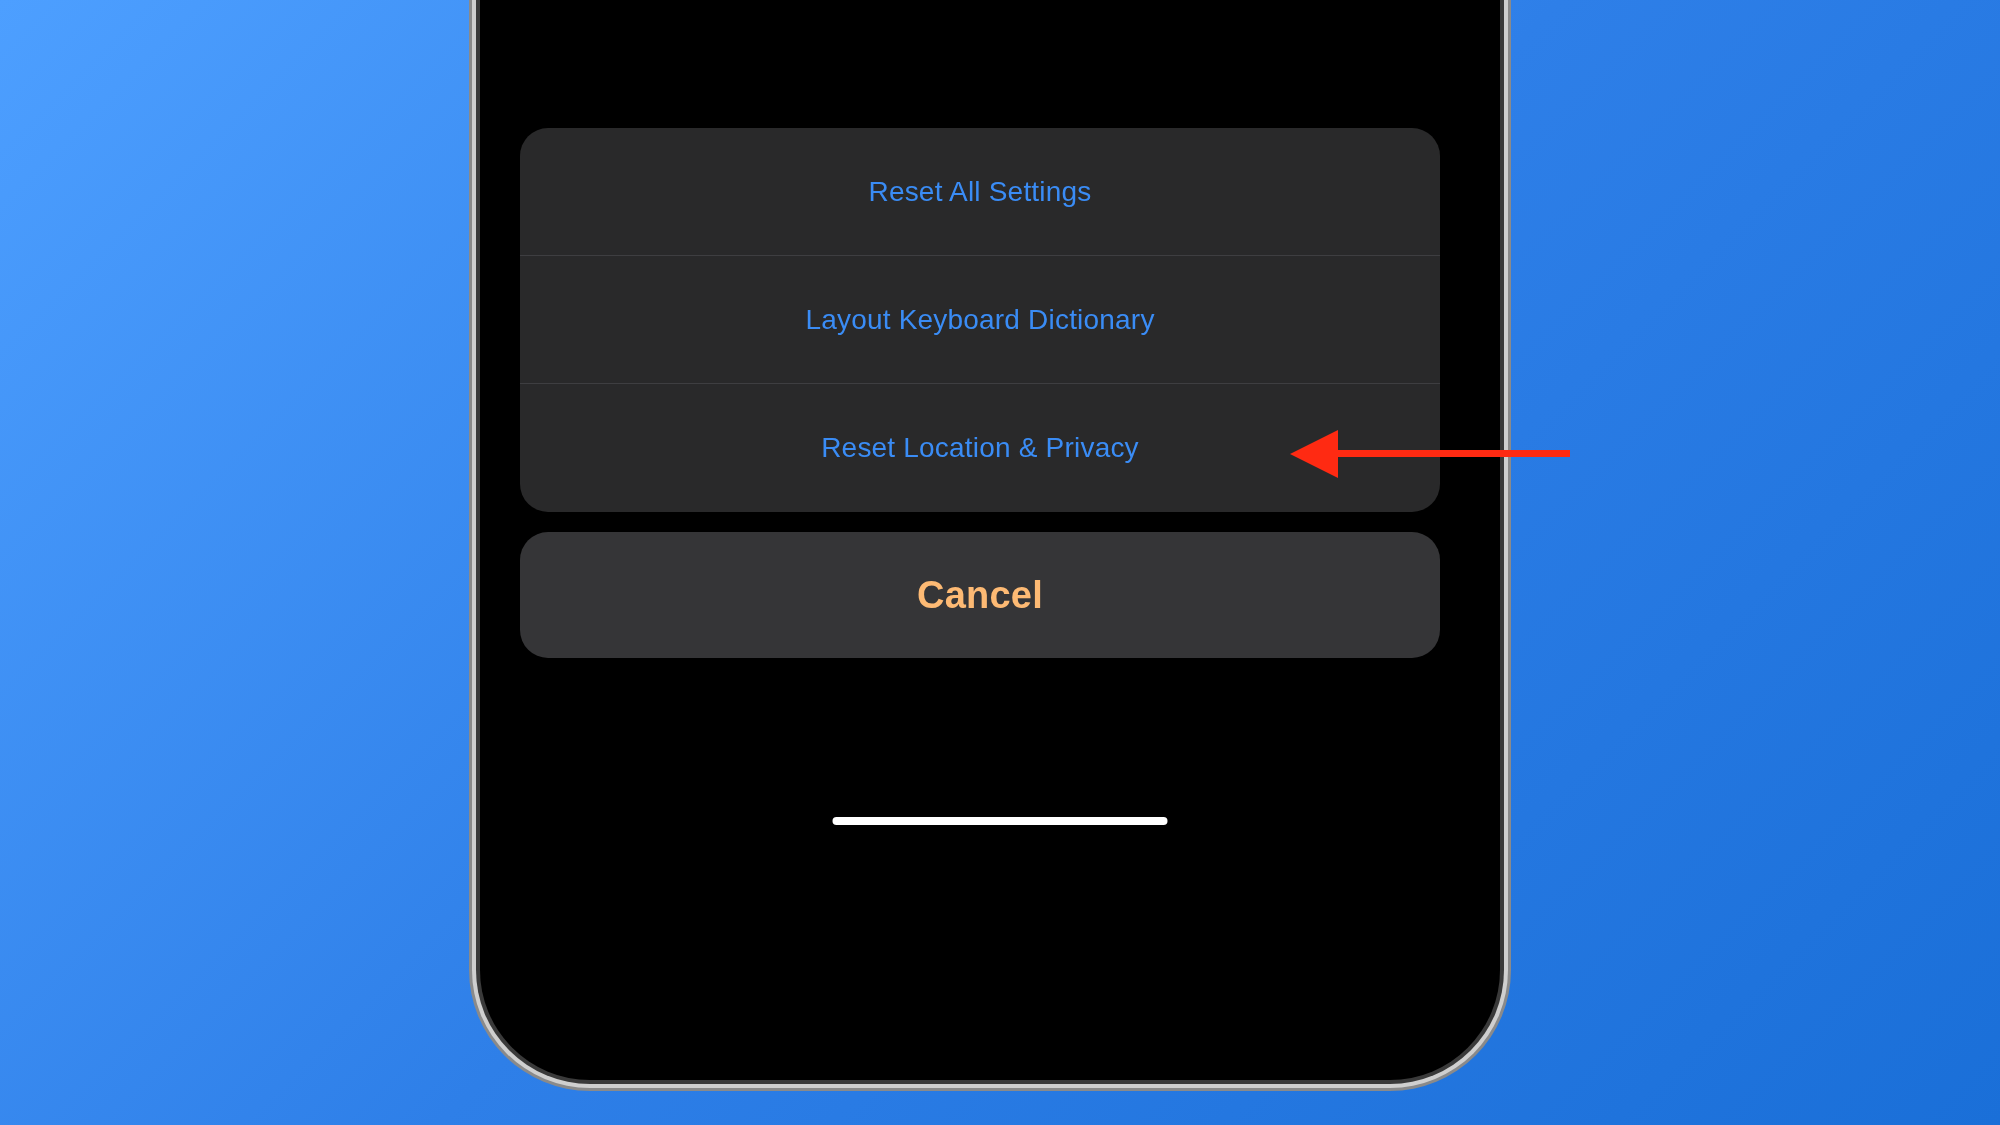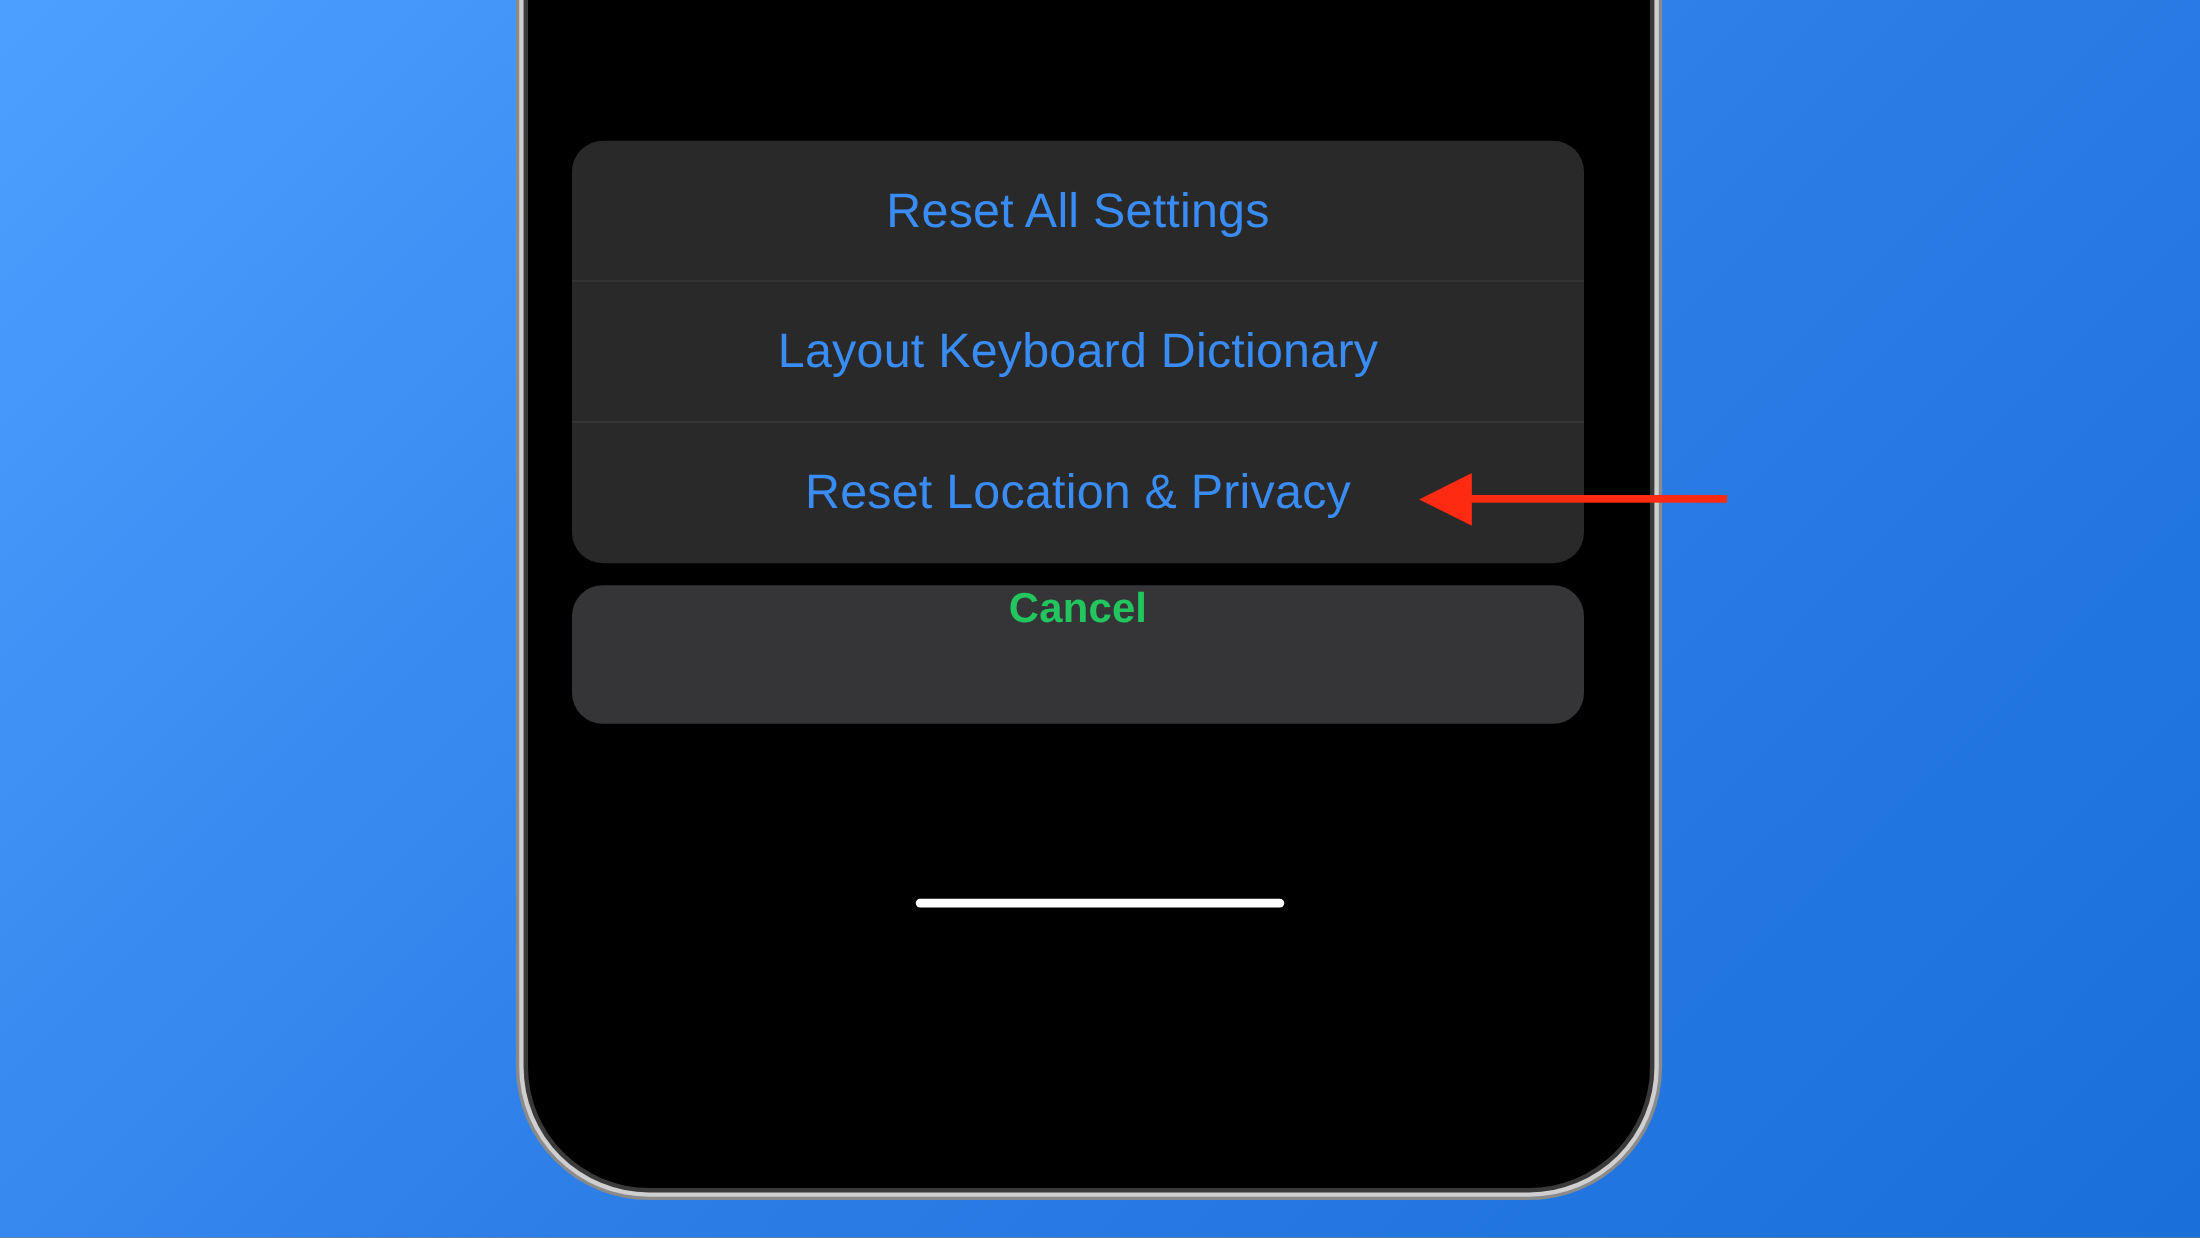--- a/index.html
+++ b/index.html
@@ -52,38 +52,39 @@
       overflow: hidden;
     }
     
     .sheet-item {
       height: 128px;
       display: flex;
       align-items: center;
       justify-content: center;
       border-bottom: 1px solid rgba(84, 84, 88, 0.5);
       color: #3a8cf5;
-      font-size: 44px;
+      font-size: 28px;
       font-weight: 400;
       cursor: pointer;
       letter-spacing: 0.2px;
     }
     
     .sheet-item:last-child {
       border-bottom: none;
     }
     
     .cancel-button {
       margin-top: 20px;
       background: rgba(58, 58, 60, 0.92);
       border-radius: 28px;
       height: 126px;
       display: flex;
+      align-items: center;
       justify-content: center;
-      color: #22c55e;
+      color: #fdba74;
       font-size: 38px;
       font-weight: 600;
       cursor: pointer;
       letter-spacing: 0.2px;
     }
     
     .home-indicator {
       position: absolute;
       left: 50%;
       transform: translateX(-50%);

